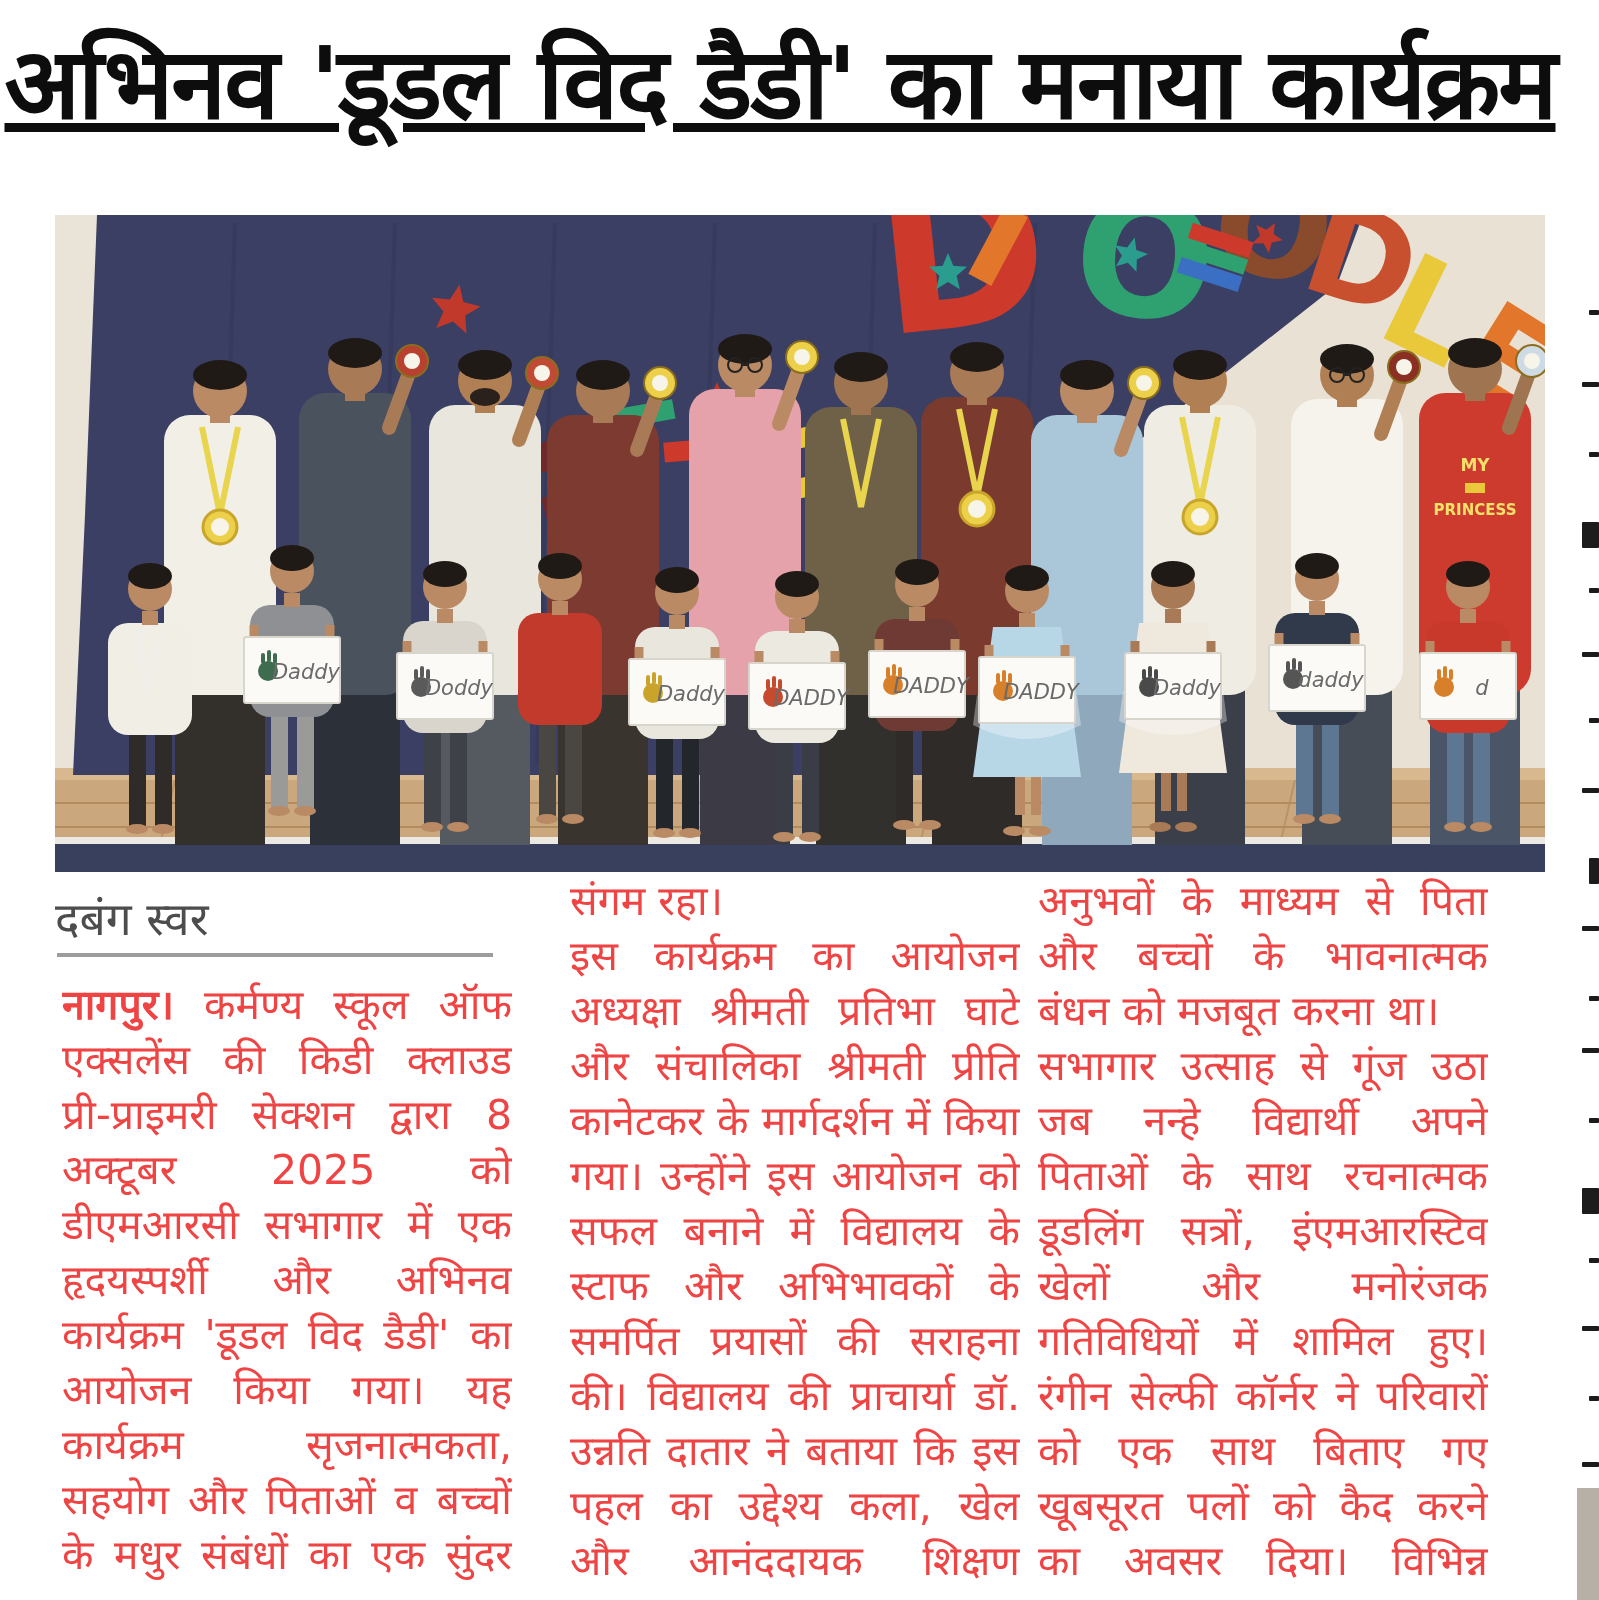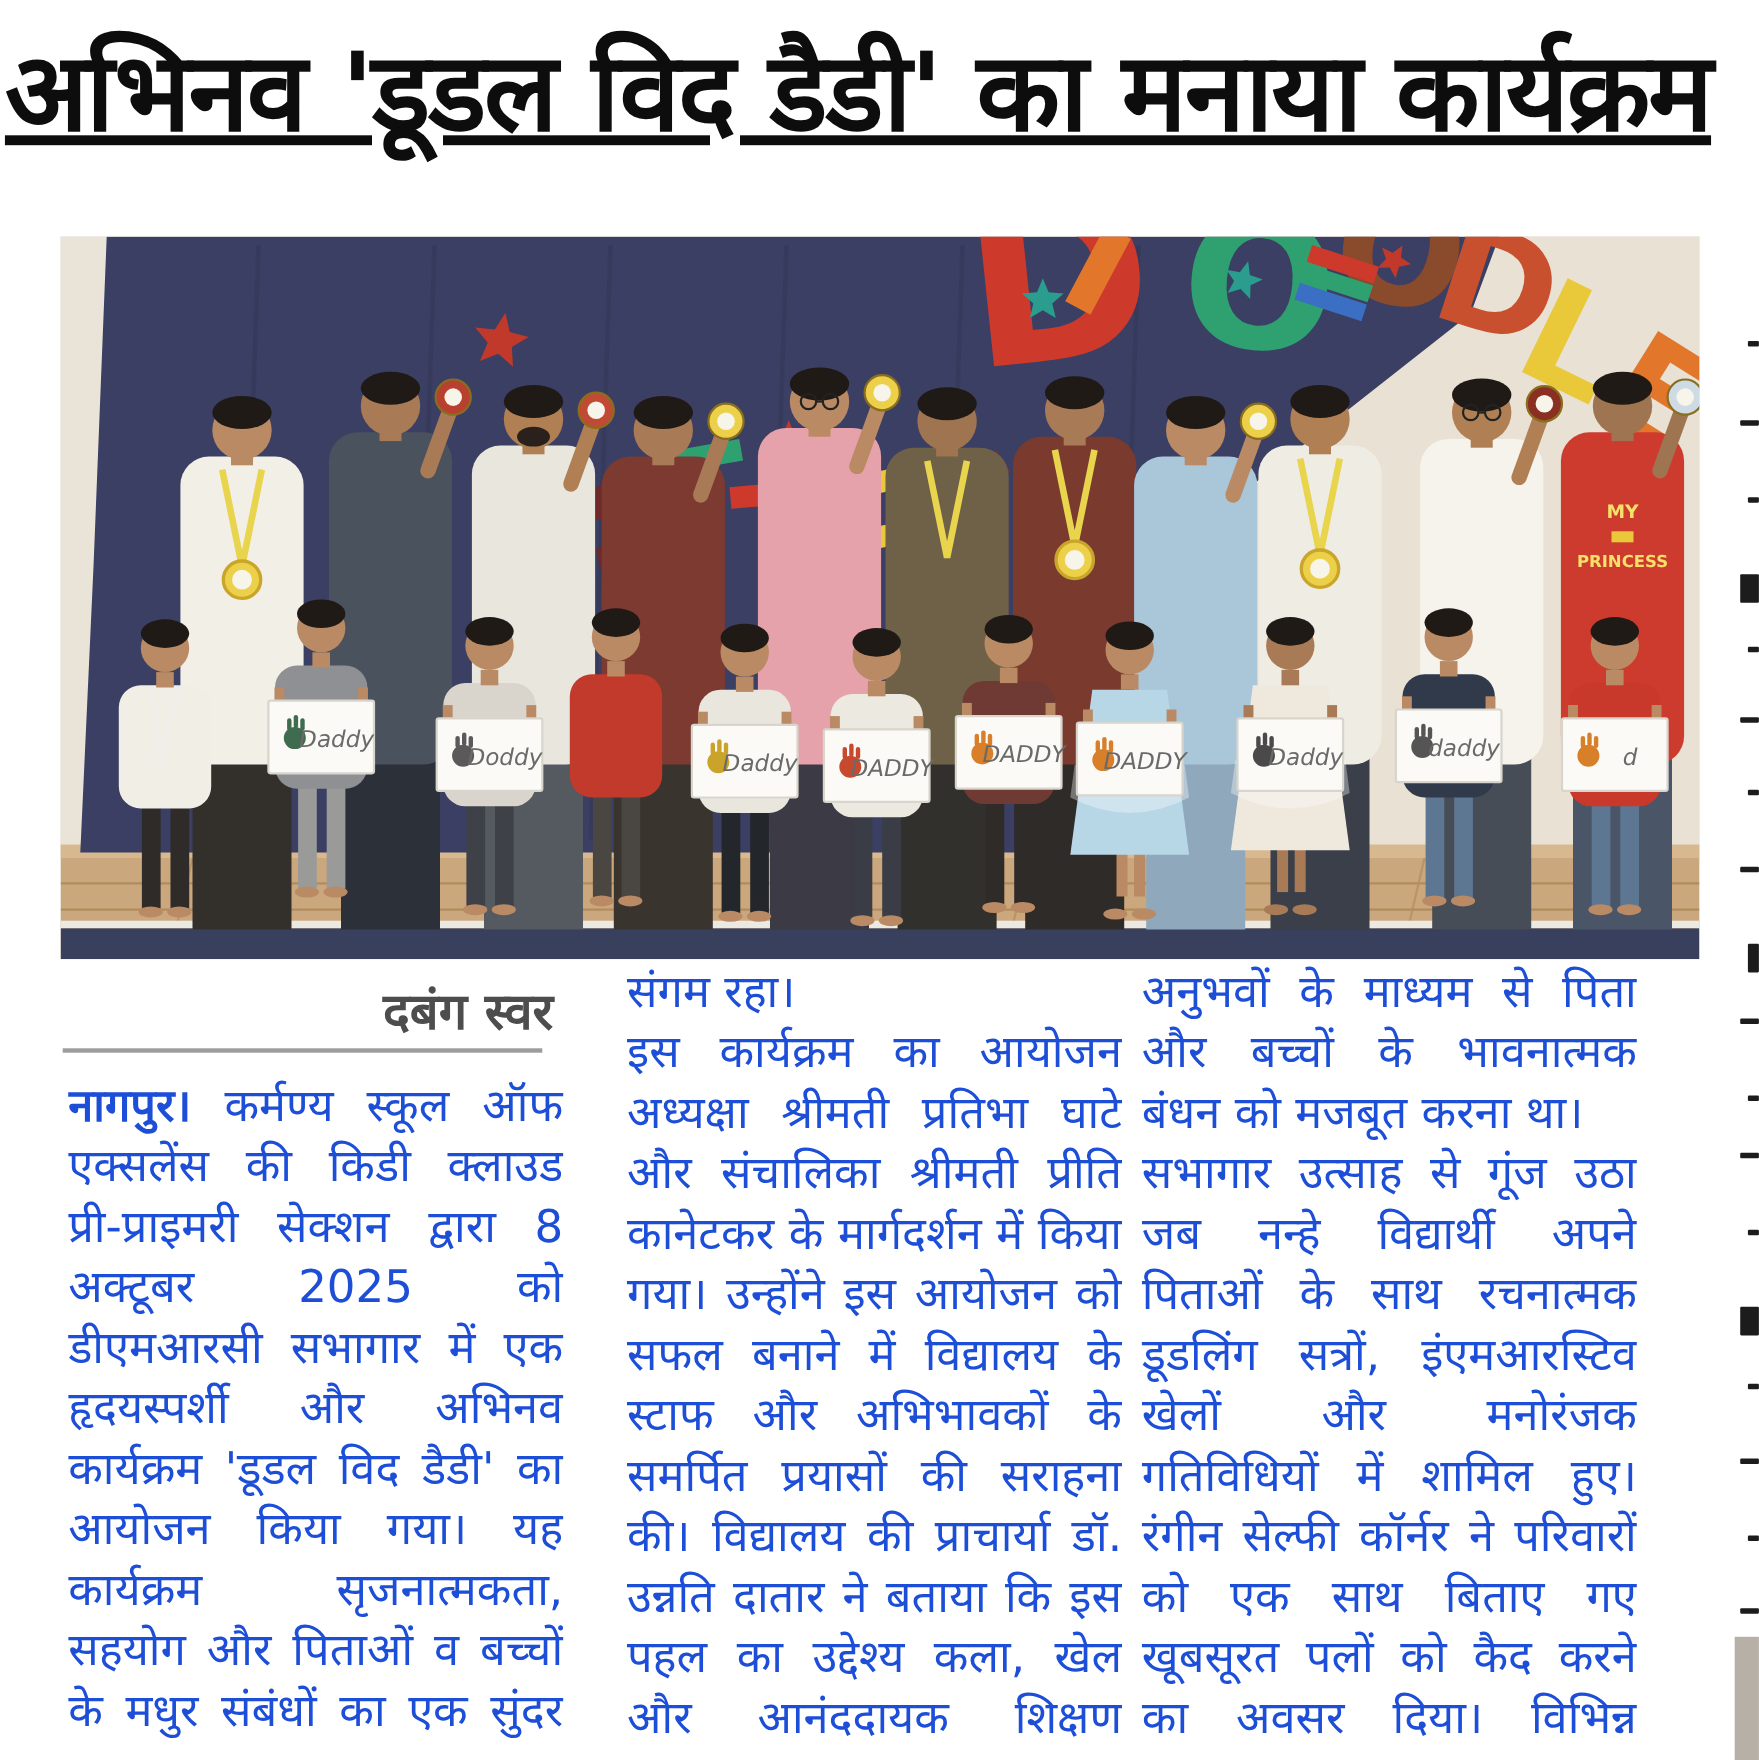--- a/index.html
+++ b/index.html
@@ -3,24 +3,24 @@
 <meta charset="utf-8">
 <style>
   html,body{margin:0;padding:0;background:#ffffff;width:1599px;height:1600px;overflow:hidden;
     font-family:"DejaVu Sans",sans-serif;}
   .page{position:relative;width:1599px;height:1600px;background:#fff;}
   .headline{position:absolute;top:12px;left:0;width:1560px;text-align:center;
     font-family:"DejaVu Serif","DejaVu Sans",serif;font-weight:700;font-size:99px;
     color:#0d0d0d;letter-spacing:-2px;white-space:nowrap;text-decoration:underline;}
   .photo-wrap{position:absolute;left:55px;top:215px;width:1490px;height:657px;overflow:hidden;background:#e3dccf;}
   .photo-wrap svg{display:block;width:1490px;height:657px;}
-  .byline{position:absolute;left:55px;top:886px;width:448px;text-align:right;
-    font-size:46px;font-weight:700;color:#4d4d4d;}
+  .byline{position:absolute;left:55px;top:886px;width:448px;text-align:left;
+    font-size:46px;font-weight:400;color:#4d4d4d;}
   .rule{position:absolute;left:57px;top:953px;width:436px;height:4px;background:#9c9c9c;}
-  .col{position:absolute;width:450px;font-size:41px;line-height:55px;color:#1d4ed8;
+  .col{position:absolute;width:450px;font-size:41px;line-height:55px;color:#ef4444;
     text-align:justify;font-weight:500;}
   .col p{margin:0;}
   .col p.cont{text-align-last:justify;}
   .col .lead{font-weight:800;}
   #col1{left:62px;top:978px;height:612px;overflow:hidden;}
   #col2{left:570px;top:874px;height:716px;overflow:hidden;}
   #col3{left:1038px;top:874px;height:716px;overflow:hidden;}
   .edge-strip{position:absolute;right:0;top:0;width:44px;height:1600px;}
   .edge-dash{position:absolute;background:#1c1c1c;border-radius:1px;}
   .edge-block{position:absolute;left:1577px;top:1488px;width:22px;height:112px;background:#b7b0a6;}

